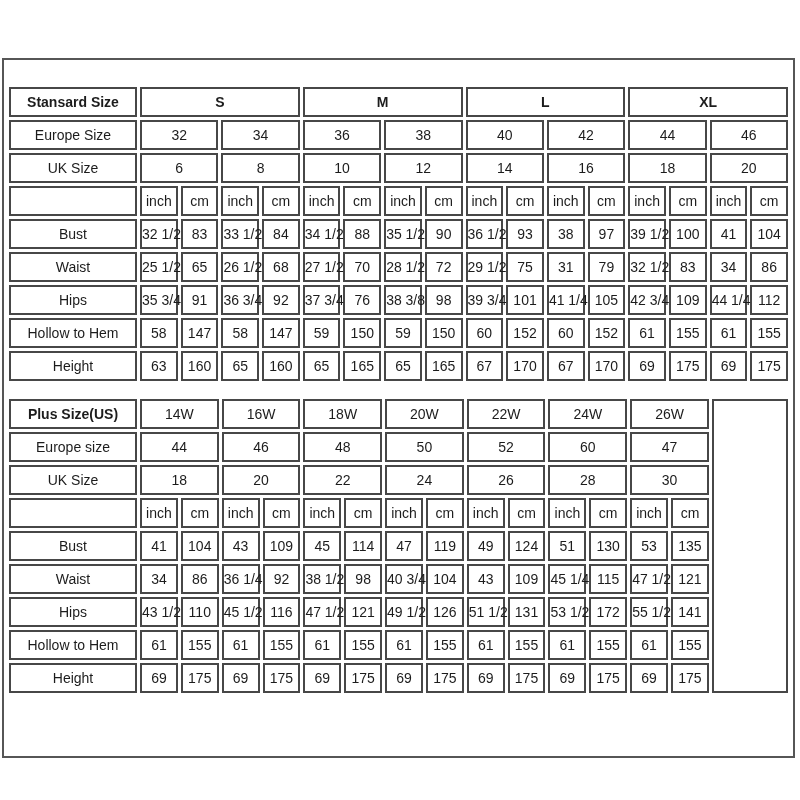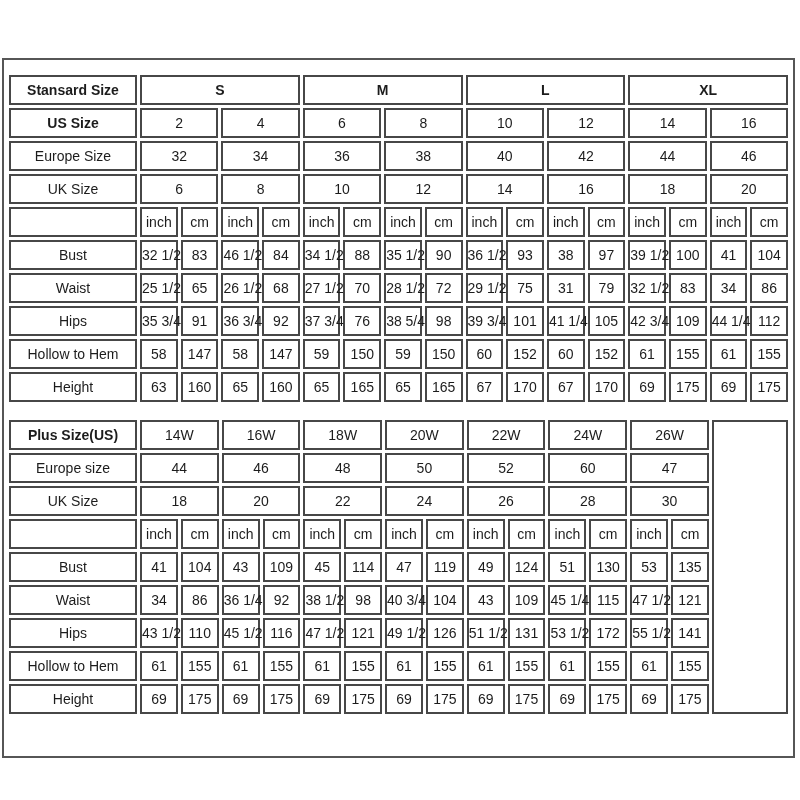--- a/index.html
+++ b/index.html
@@ -1,21 +1,21 @@
 <!DOCTYPE html>
 <html><head>
 <meta charset="utf-8">
 <style>
   html,body{margin:0;padding:0;background:#ffffff;}
   body{font-family:"Liberation Sans", sans-serif; color:#1c1c1c;}
   .canvas{position:relative;width:800px;height:800px;background:#ffffff;overflow:hidden;}
   .outer-frame{
     position:absolute;left:2px;top:58px;width:793px;height:700px;
     border:2px solid #565656;box-sizing:border-box;
-    padding:12px 2px 0 2px;background:#ffffff;
+    padding:24px 2px 0 2px;background:#ffffff;
   }
   table.size-table{
     border-collapse:separate;border-spacing:3px;
     width:100%;table-layout:fixed;background:#ffffff;
   }
   table.size-table.plus{margin-top:12px;}
   table.size-table td{
     border:2px solid #474747;background:#ffffff;
     text-align:center;vertical-align:middle;
     height:26px;padding:0;box-sizing:content-box;
@@ -53,31 +53,20 @@
         </colgroup>
         <tbody>
           <tr>
             <td class="lbl t">Stansard Size</td>
             <td class="grp b" colspan="4">S</td>
             <td class="grp b" colspan="4">M</td>
             <td class="grp b" colspan="4">L</td>
             <td class="grp b" colspan="4">XL</td>
           </tr>
           <tr>
-            <td class="lbl t">US Size</td>
-            <td colspan="2">2</td>
-            <td colspan="2">4</td>
-            <td colspan="2">6</td>
-            <td colspan="2">8</td>
-            <td colspan="2">10</td>
-            <td colspan="2">12</td>
-            <td colspan="2">14</td>
-            <td colspan="2">16</td>
-          </tr>
-          <tr>
             <td class="lbl">Europe Size</td>
             <td colspan="2">32</td>
             <td colspan="2">34</td>
             <td colspan="2">36</td>
             <td colspan="2">38</td>
             <td colspan="2">40</td>
             <td colspan="2">42</td>
             <td colspan="2">44</td>
             <td colspan="2">46</td>
           </tr>
@@ -108,21 +97,21 @@
             <td>cm</td>
             <td>inch</td>
             <td>cm</td>
             <td>inch</td>
             <td>cm</td>
           </tr>
           <tr>
             <td class="lbl">Bust</td>
             <td>32 1/2</td>
             <td>83</td>
-            <td>46 1/2</td>
+            <td>33 1/2</td>
             <td>84</td>
             <td>34 1/2</td>
             <td>88</td>
             <td>35 1/2</td>
             <td>90</td>
             <td>36 1/2</td>
             <td>93</td>
             <td>38</td>
             <td>97</td>
             <td>39 1/2</td>
@@ -150,21 +139,21 @@
             <td>86</td>
           </tr>
           <tr>
             <td class="lbl">Hips</td>
             <td>35 3/4</td>
             <td>91</td>
             <td>36 3/4</td>
             <td>92</td>
             <td>37 3/4</td>
             <td>76</td>
-            <td>38 5/4</td>
+            <td>38 3/8</td>
             <td>98</td>
             <td>39 3/4</td>
             <td>101</td>
             <td>41 1/4</td>
             <td>105</td>
             <td>42 3/4</td>
             <td>109</td>
             <td>44 1/4</td>
             <td>112</td>
           </tr>

